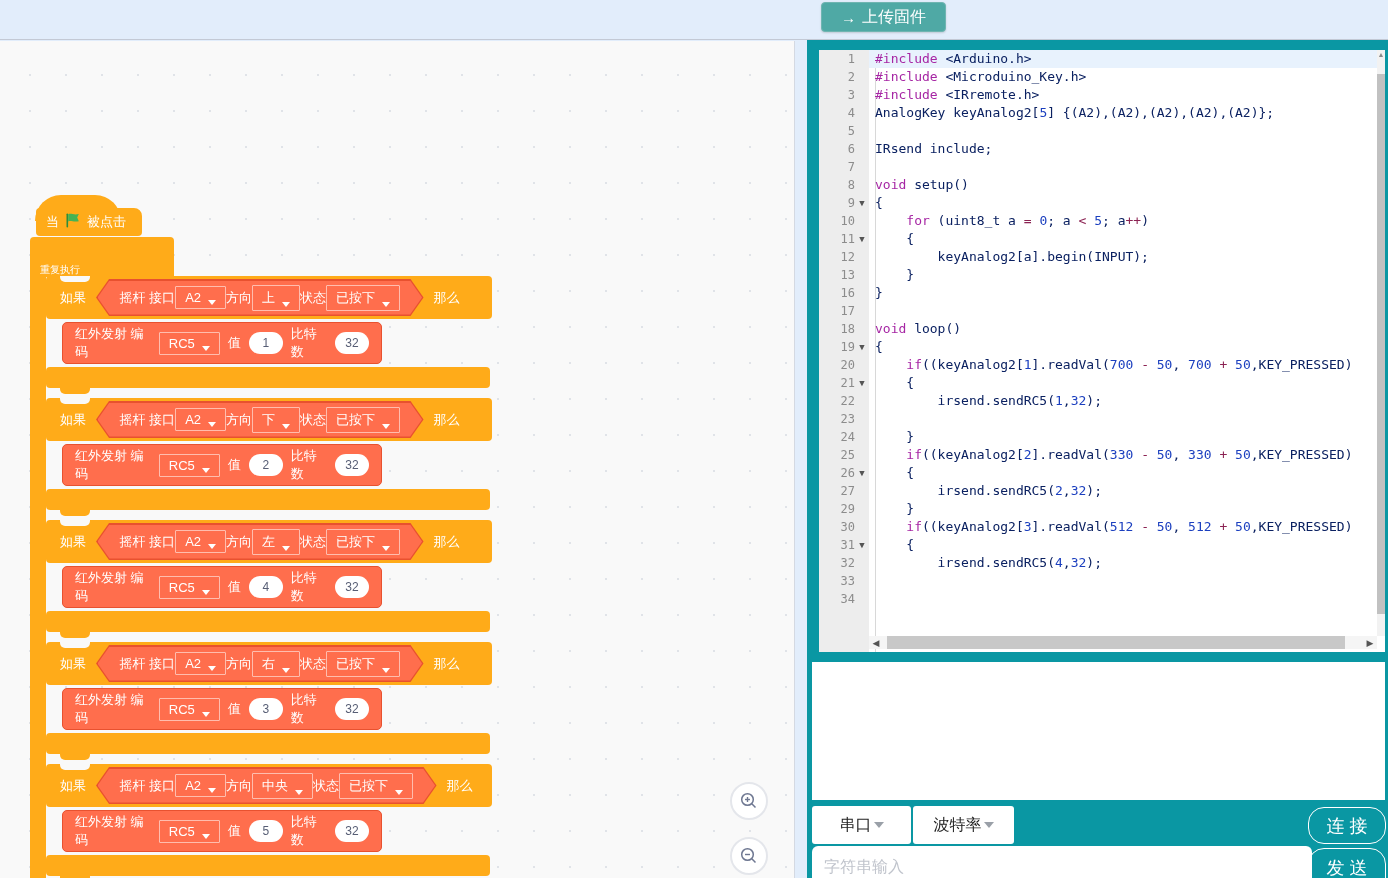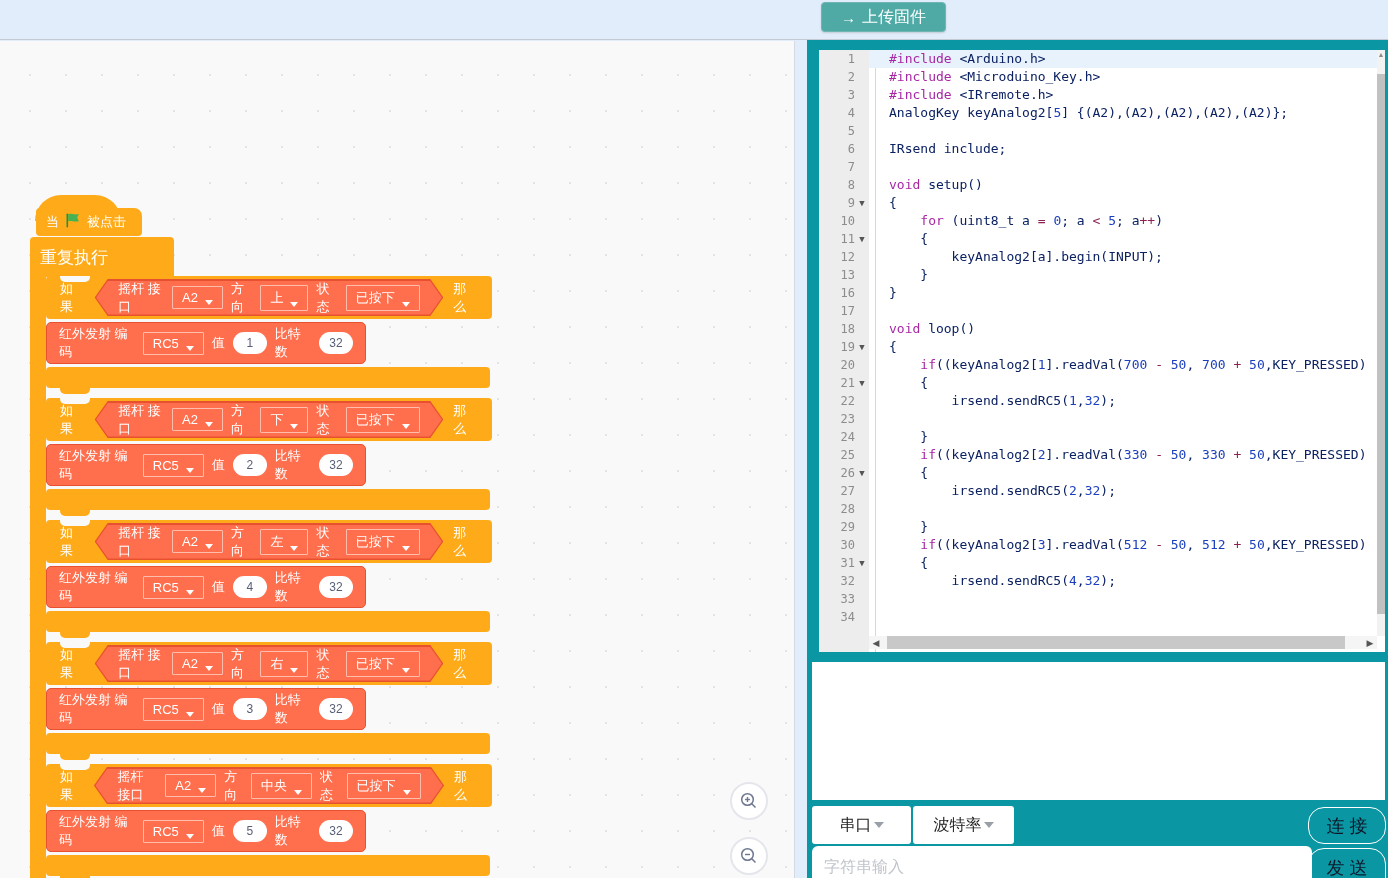--- a/index.html
+++ b/index.html
@@ -25,32 +25,32 @@
     background-size:36px 36px;background-position:12px 16px;border-right:1px solid #D4D9E2}
 
   
   .blk{color:#fff;font-size:13px}
   .hat{position:absolute;left:36px;top:167px;width:106px;height:28px;background:var(--c-block-orange);
     border-radius:4px 8px 4px 4px;display:flex;align-items:center;gap:6px;padding:0 10px}
   .hat::before{content:"";position:absolute;left:-1px;top:-13px;width:86px;height:26px;background:var(--c-block-orange);
     border-radius:43px 43px 0 0}
   .hat *{position:relative}
   .repeat-top{position:absolute;left:30px;top:196px;width:144px;height:40px;background:var(--c-block-orange);
-    border-radius:4px 4px 0 0;display:flex;align-items:center;padding:0 10px;font-size:17px}
+    border-radius:4px 4px 0 0;display:flex;align-items:flex-end;padding:0 10px;font-size:10px}
   .repeat-spine{position:absolute;left:30px;top:236px;width:16px;height:602px;background:var(--c-block-orange)}
   .if-rows{position:absolute;left:46px;top:235px;width:520px}
   .if-row{margin-bottom:10px}
   .if-top{position:relative;width:446px;height:43px;background:var(--c-block-orange);border-radius:4px;
     display:flex;align-items:center;gap:10px;padding:0 14px}
   .if-top .notch{position:absolute;left:14px;top:0;width:30px;height:6px;background:#F9F9F9;border-radius:0 0 5px 5px}
   .hex{clip-path:polygon(13px 0,calc(100% - 13px) 0,100% 50%,calc(100% - 13px) 100%,13px 100%,0 50%);
     background:var(--c-coral-border);padding:1.5px;display:inline-block}
   .hex-in{clip-path:polygon(12px 0,calc(100% - 12px) 0,100% 50%,calc(100% - 12px) 100%,12px 100%,0 50%);
-    background:var(--c-block-coral);display:flex;align-items:center;gap:8px;height:34px;padding:0 22px}
-  .ir-blk{margin-left:0;margin-top:3px;width:320px;height:42px;background:var(--c-block-coral);
+    background:var(--c-block-coral);display:flex;align-items:center;height:34px;padding:0 22px}
+  .ir-blk{margin-left:16px;margin-top:3px;width:320px;height:42px;background:var(--c-block-coral);
     border:1px solid var(--c-coral-border);border-radius:5px;display:flex;align-items:center;gap:8px;padding:0 12px}
   .if-bottom{position:relative;margin-top:3px;width:444px;height:21px;background:var(--c-block-orange);border-radius:4px}
   .if-bottom::after{content:"";position:absolute;left:14px;bottom:-6px;width:30px;height:6px;background:var(--c-block-orange);
     border-radius:0 0 5px 5px}
   .dd{border:1px solid rgba(255,255,255,.55);border-radius:1px;padding:3px 9px;display:inline-flex;align-items:flex-end;gap:7px;
     cursor:pointer;white-space:nowrap}
   .caret{width:0;height:0;border-left:4px solid transparent;border-right:4px solid transparent;border-top:5px solid #fff}
   .oval{background:#fff;border-radius:20px;min-width:34px;padding:4px 9px;color:#575E75;font-size:12px;text-align:center;cursor:text}
 
   
@@ -60,21 +60,21 @@
 
   
   .panel{position:absolute;left:807px;top:40px;width:581px;height:838px;background:var(--c-teal)}
   .code-area{position:absolute;left:12px;top:10px;width:566px;height:602px;background:#fff;overflow:hidden}
   .gutter-bg{position:absolute;left:0;top:0;bottom:0;width:50px;background:#EDEDED}
   .gutter-sep{position:absolute;left:56px;top:0;bottom:0;width:1px;background:#D8D8D8}
   .code-lines{position:absolute;left:0;top:0;right:8px}
   .cl{display:flex;height:18px;line-height:18px;font-family:"DejaVu Sans Mono","Liberation Mono",monospace;font-size:13px}
   .cl .num{width:36px;text-align:right;color:#8C8C8C;font-size:12px;flex:none}
   .cl .fold{width:14px;text-align:center;color:#555;font-size:9px;flex:none;cursor:pointer}
-  .cl .code{flex:1;padding-left:20px;white-space:pre;color:var(--c-code-text);cursor:text}
+  .cl .code{flex:1;padding-left:6px;white-space:pre;color:var(--c-code-text);cursor:text}
   .cl.active .code{background:#E8F2FD}
   .tk-kw{color:var(--c-keyword)} .tk-num{color:var(--c-number)} .tk-op{color:var(--c-operator)}
   .vscroll{position:absolute;right:0;top:0;bottom:16px;width:8px;background:#F2F2F2}
   .vscroll .thumb{position:absolute;left:0;right:0;top:24px;height:540px;background:#C1C1C1}
   .varr{position:absolute;right:0;width:8px;height:10px;color:#8a8a8a;font-size:7px;text-align:center;line-height:10px}
   .hscroll{position:absolute;left:50px;right:8px;bottom:3px;height:13px;background:#F5F5F5;display:flex;align-items:center}
   .hscroll .thumb{position:absolute;left:18px;right:32px;top:0;bottom:0;background:#C8C8C8}
   .harr{width:14px;color:#555;font-size:9px;text-align:center;z-index:2;cursor:pointer}
   .harr.right{position:absolute;right:0}
 
@@ -82,21 +82,21 @@
     font-family:"DejaVu Sans Mono",monospace;font-size:12px;color:#333;padding:4px}
   .sel-box{position:absolute;top:766px;height:38px;background:#fff;border-radius:3px;display:flex;align-items:center;
     justify-content:center;gap:2px;font-size:16px;color:#222;cursor:pointer}
   .sel-box .gcaret{width:0;height:0;border-left:5px solid transparent;border-right:5px solid transparent;border-top:6px solid #9aa0a8}
   .port-sel{left:5px;width:99px}
   .baud-sel{left:106px;width:101px}
   .str-input{position:absolute;left:5px;top:806px;width:500px;height:72px;border:none;border-radius:6px;background:#fff;
     font-size:16px;padding:10px 12px 40px;color:#333;outline:none}
   .str-input::placeholder{color:#C0C4CC}
   .tbtn{position:absolute;left:501px;width:78px;background:transparent;border:1px solid #fff;border-radius:16px;
-    color:#0f172a;font-size:18px;display:flex;align-items:center;justify-content:center;cursor:pointer}
+    color:#ffffff;font-size:18px;display:flex;align-items:center;justify-content:center;cursor:pointer}
   .connect{top:767px;height:37px}
   .send{top:808px;height:62px;align-items:flex-start;padding-top:7px}
 </style>
 </head>
 <body>
 
 <div class="topbar">
   <div class="upload-btn">
     <span class="upload-arrow">→</span>
     <span>上传固件</span>
@@ -460,25 +460,20 @@
           <span class="num">26</span>
           <span class="fold">▼</span>
           <span class="code"><span class="tk-tx">    {</span></span>
         </div>
         <div class="cl">
           <span class="num">27</span>
           <span class="fold"></span>
           <span class="code"><span class="tk-tx">        irsend.sendRC5(</span><span class="tk-num">2</span><span class="tk-tx">,</span><span class="tk-num">32</span><span class="tk-tx">);</span></span>
         </div>
         <div class="cl">
-          <span class="num">28</span>
-          <span class="fold"></span>
-          <span class="code"></span>
-        </div>
-        <div class="cl">
           <span class="num">29</span>
           <span class="fold"></span>
           <span class="code"><span class="tk-tx">    }</span></span>
         </div>
         <div class="cl">
           <span class="num">30</span>
           <span class="fold"></span>
           <span class="code"><span class="tk-tx">    </span><span class="tk-kw">if</span><span class="tk-tx">((keyAnalog2[</span><span class="tk-num">3</span><span class="tk-tx">].readVal(</span><span class="tk-num">512</span><span class="tk-op"> - </span><span class="tk-num">50</span><span class="tk-tx">, </span><span class="tk-num">512</span><span class="tk-op"> + </span><span class="tk-num">50</span><span class="tk-tx">,KEY_PRESSED)</span></span>
         </div>
         <div class="cl">

